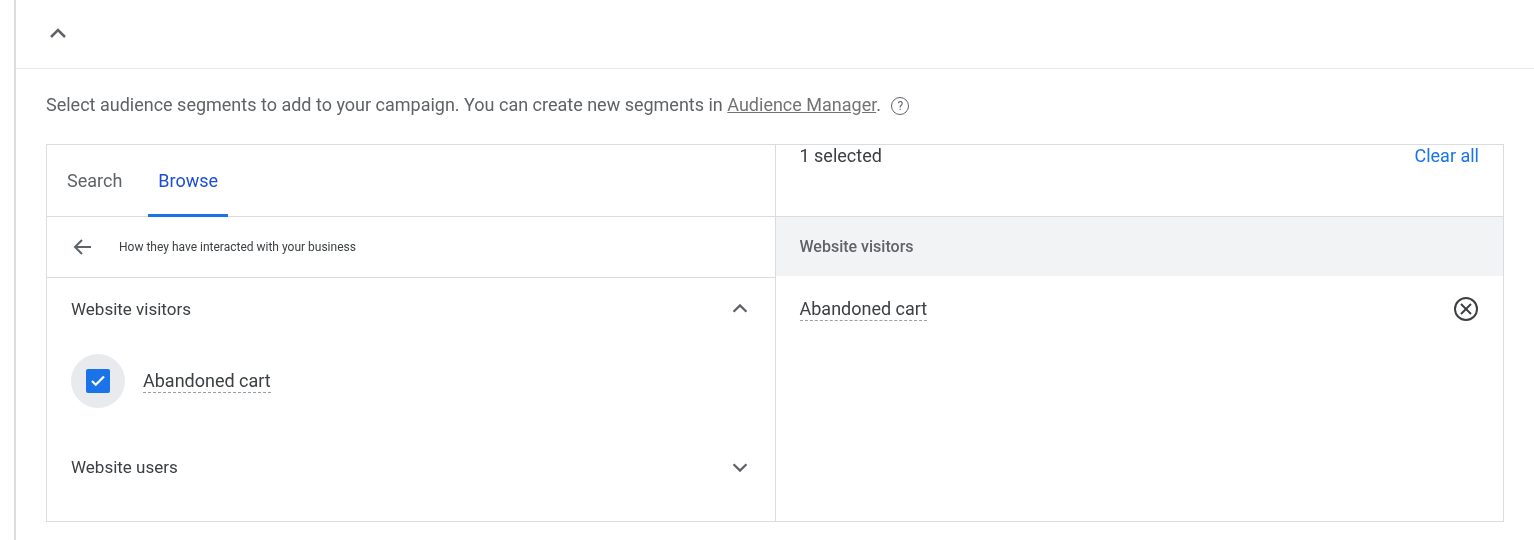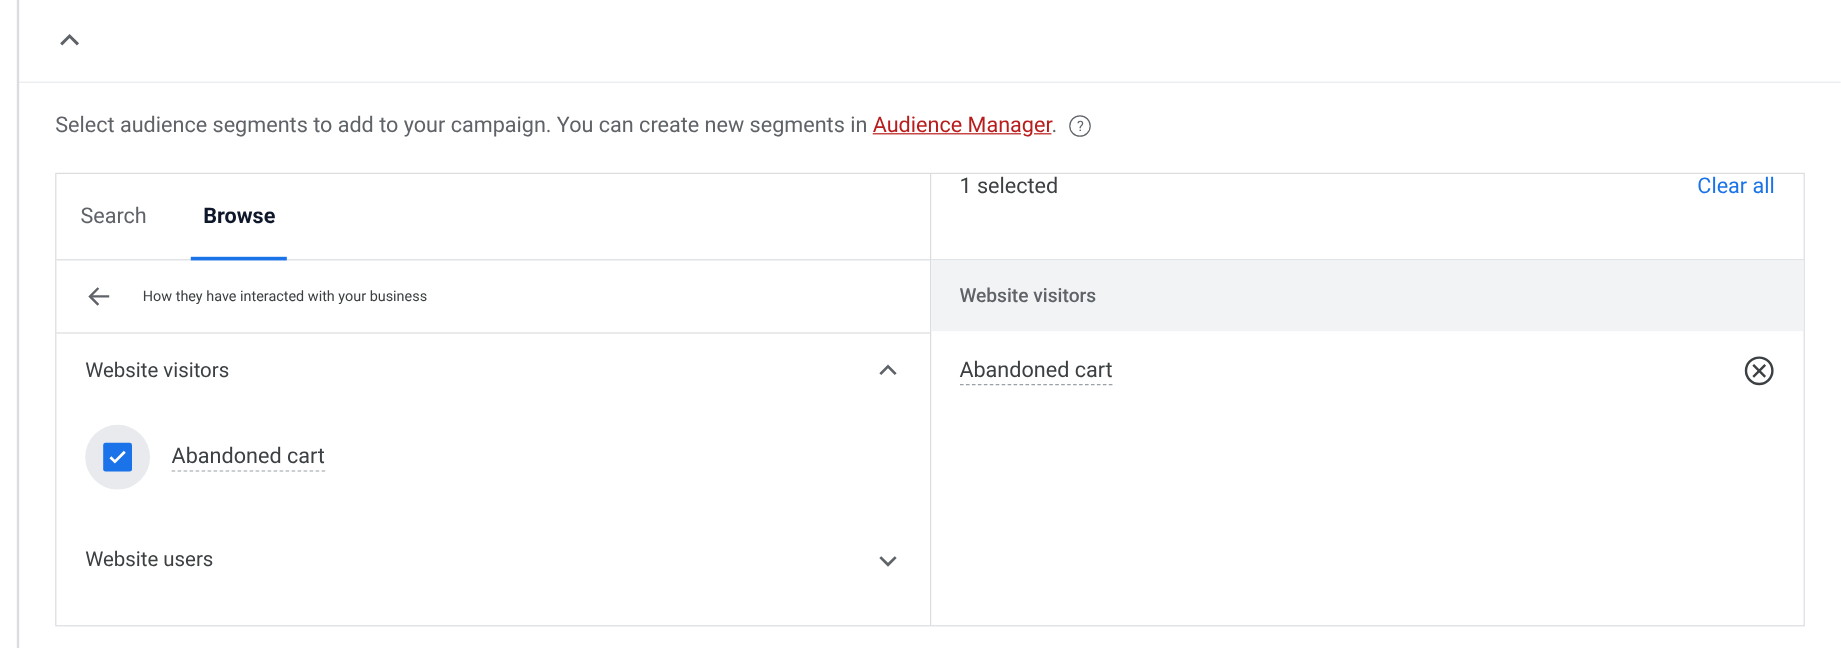--- a/index.html
+++ b/index.html
@@ -33,21 +33,21 @@
       height: 24px;
       stroke: #5f6368;
     }
     .description {
       padding: 22px 30px 10px 30px;
       font-size: 18px;
       color: #5f6368;
       line-height: 1.5;
     }
     .description a {
-      color: #b91c1c;
+      color: #737373;
       text-decoration: underline;
     }
     .help-icon {
       display: inline-flex;
       width: 18px;
       height: 18px;
       border: 1.5px solid #5f6368;
       border-radius: 50%;
       align-items: center;
       justify-content: center;
@@ -69,35 +69,35 @@
     }
     .left-panel {
       border-right: 1px solid #dadce0;
     }
     .tabs {
       display: flex;
       border-bottom: 1px solid #dadce0;
       padding: 0 20px;
       height: 72px;
       align-items: center;
-      gap: 47px;
+      gap: 36px;
       position: relative;
     }
     .tab {
       font-size: 18px;
       color: #5f6368;
       cursor: pointer;
       position: relative;
       display: flex;
       align-items: center;
       height: 100%;
     }
     .tab.active {
-      color: #0f172a;
-      font-weight: 700;
+      color: #1d4ed8;
+      font-weight: 400;
     }
     .tab.active::after {
       content: "";
       position: absolute;
       left: -10px;
       right: -10px;
       bottom: -1px;
       height: 3px;
       background: #1a73e8;
     }

